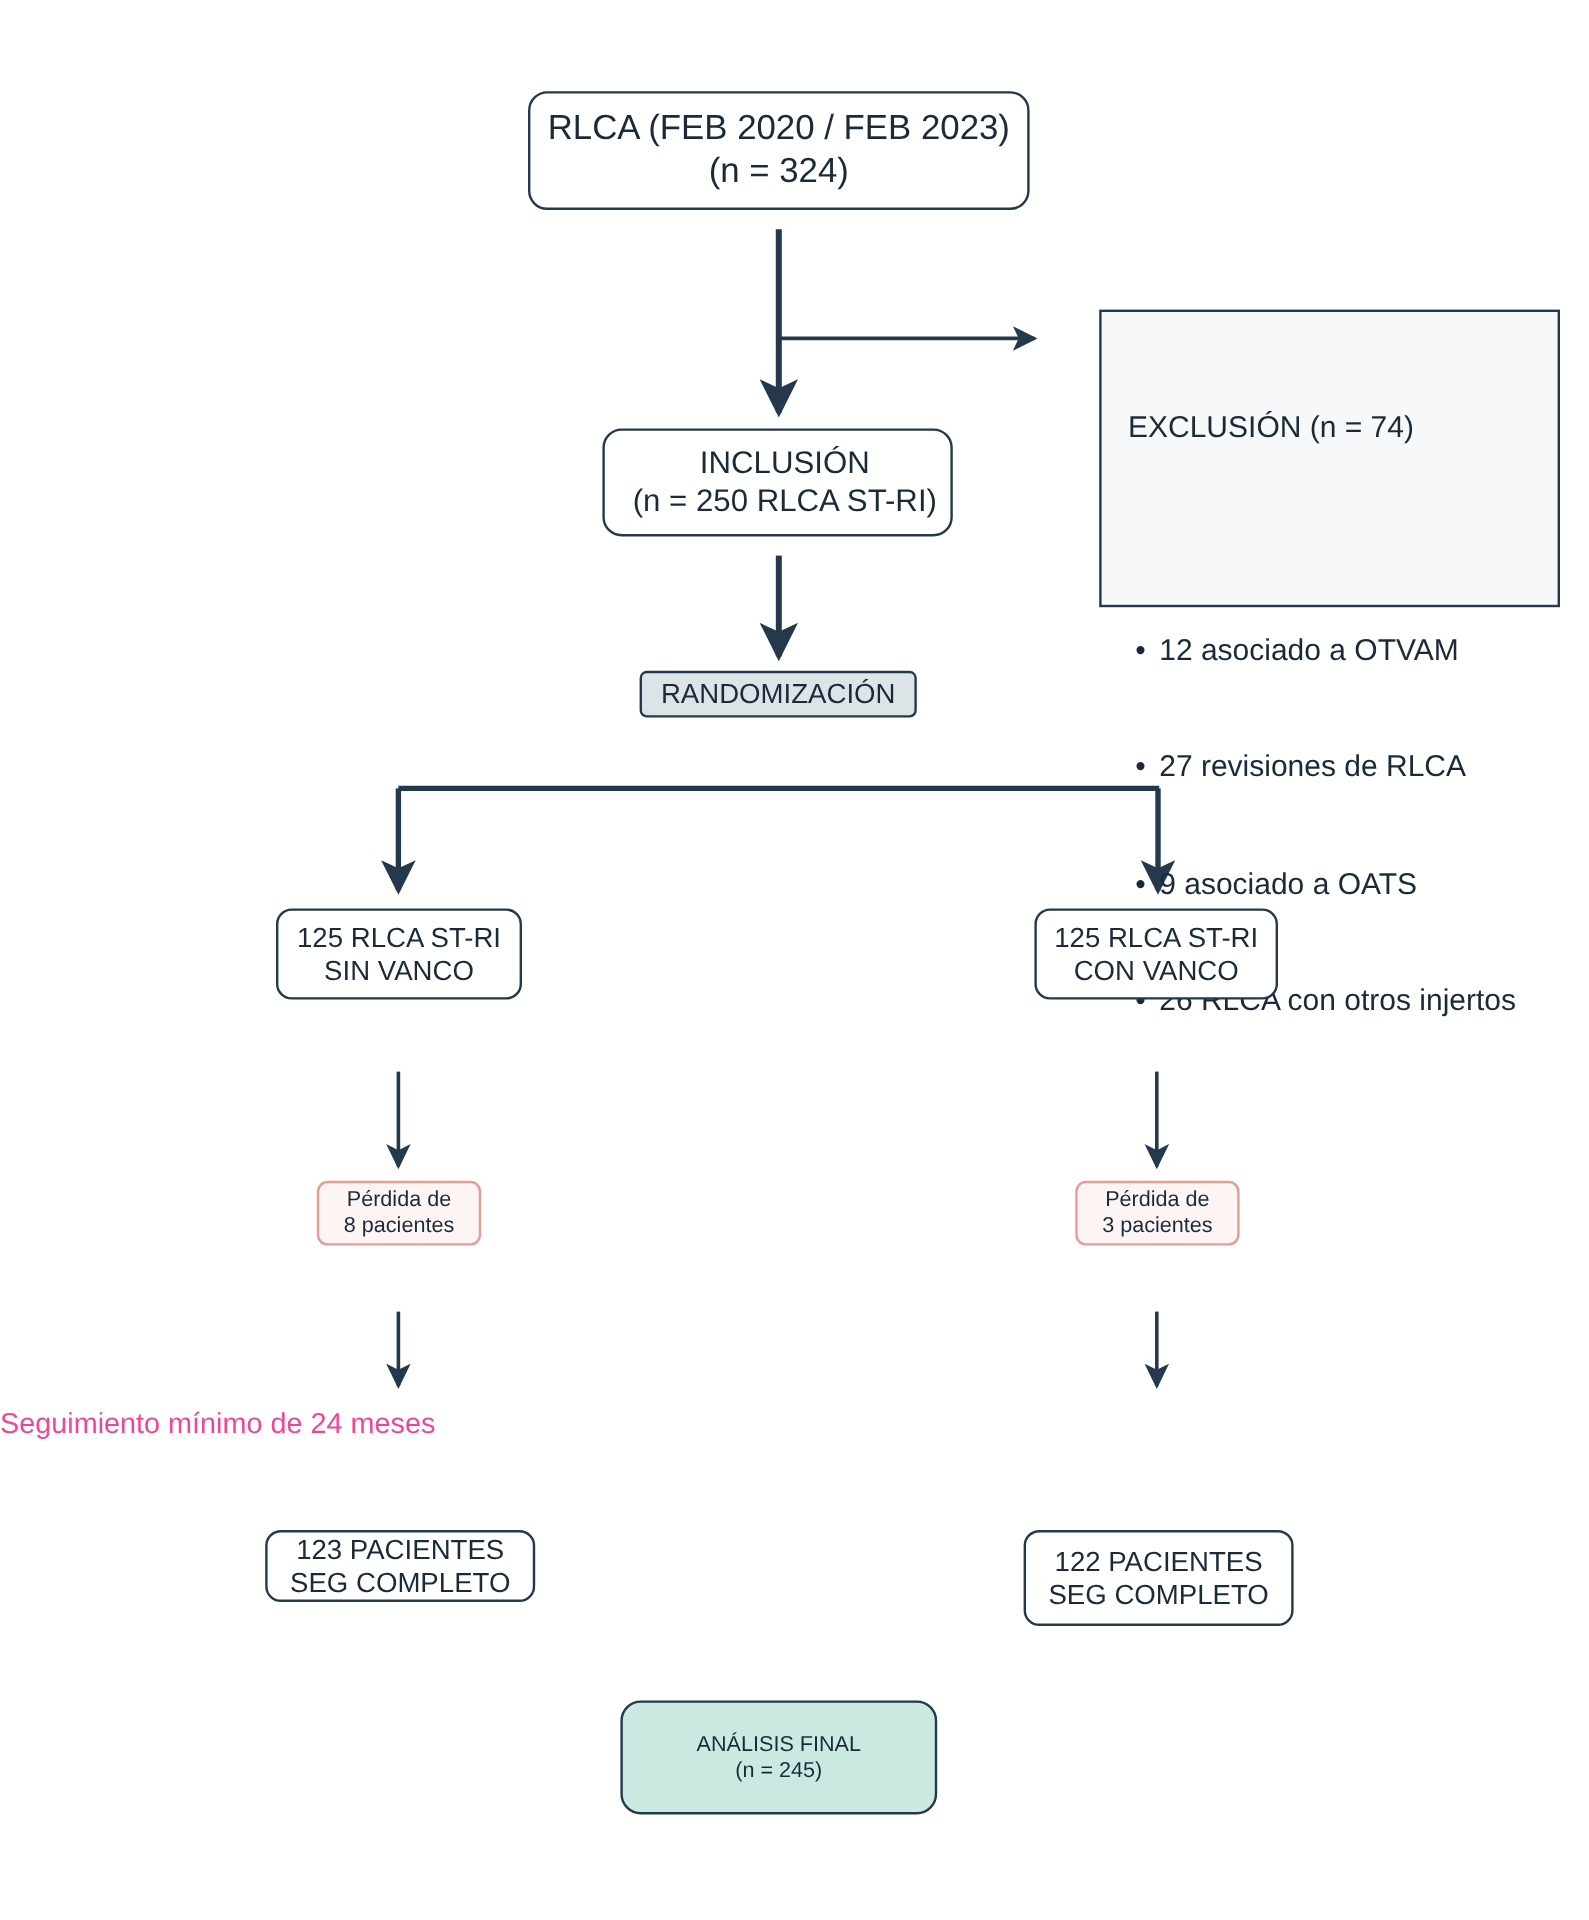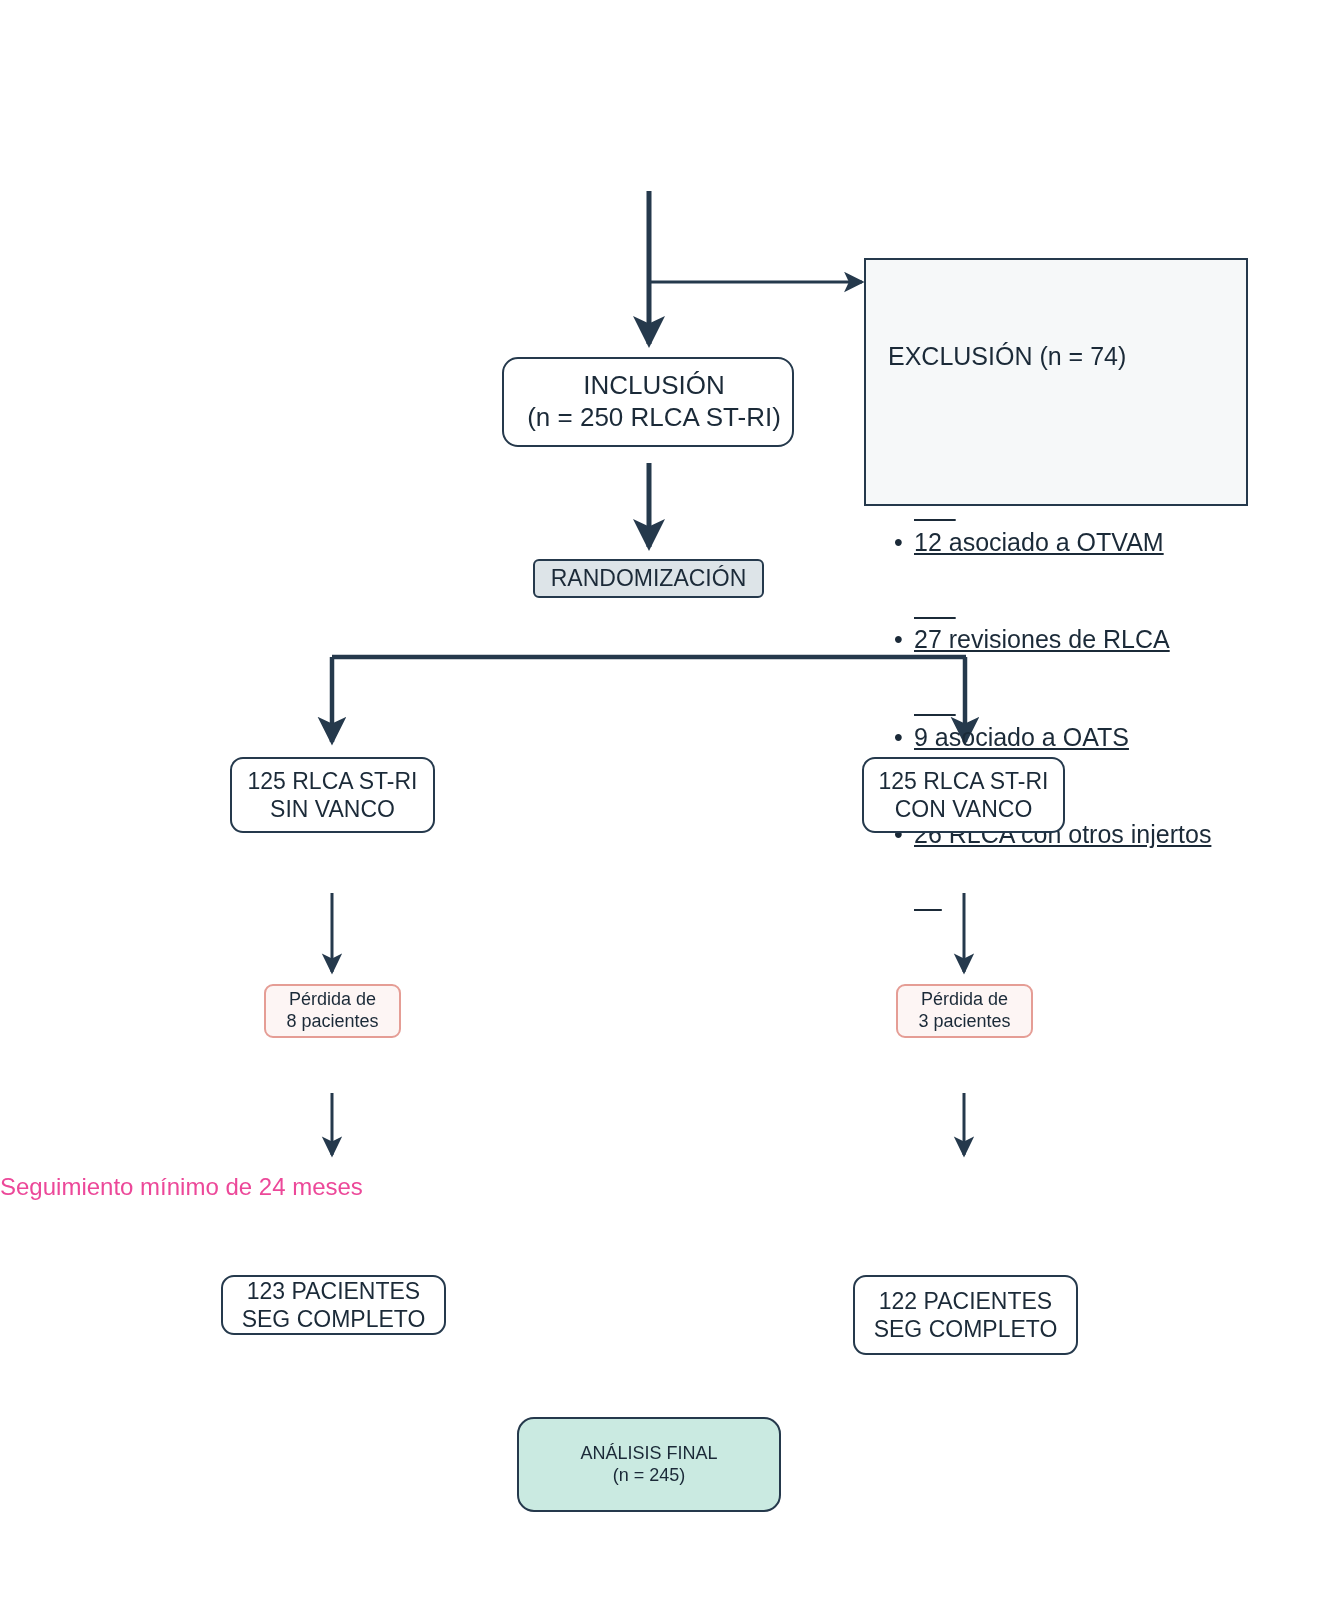--- a/index.html
+++ b/index.html
@@ -47,39 +47,38 @@
     border-radius: 16px;
     font-size: 29px;
   }
   .n-inclusion {
     left: 502px; top: 357px; width: 292px; height: 90px;
     border-radius: 16px;
     font-size: 26px;
     padding-left: 12px;
   }
   .n-exclusion {
-    left: 864px; top: 258px; width: 384px; height: 248px;
+    left: 916px; top: 258px; width: 384px; height: 248px;
     border-radius: 0;
     border-width: 2px;
     background: #f6f8f9;
     display: block;
     text-align: left;
     padding: 16px 18px 14px 20px;
     font-size: 25px;
   }
   .excl-title {
     font-size: 25px;
     margin: 4px 0 30px 2px;
     white-space: nowrap;
   }
   .excl-list {
     margin: 0;
     padding: 0 0 0 28px;
     list-style: none;
-    text-decoration: underline;
   }
   .excl-list li {
     position: relative;
     font-size: 25px;
     line-height: 1.46;
     white-space: nowrap;
   }
   .excl-list li::before {
     content: "\2022";
     position: absolute;
@@ -169,20 +168,24 @@
     <path d="M332,657 L332,742" stroke="#25394c" stroke-width="4.5" fill="none" marker-end="url(#ah)"></path>
     <path d="M965,657 L965,742" stroke="#25394c" stroke-width="4.5" fill="none" marker-end="url(#ah)"></path>
 
     <path d="M332,893 L332,972" stroke="#25394c" stroke-width="3" fill="none" marker-end="url(#ah-thin)"></path>
     <path d="M964,893 L964,972" stroke="#25394c" stroke-width="3" fill="none" marker-end="url(#ah-thin)"></path>
 
     <path d="M332,1093 L332,1155" stroke="#25394c" stroke-width="3" fill="none" marker-end="url(#ah-thin)"></path>
     <path d="M964,1093 L964,1155" stroke="#25394c" stroke-width="3" fill="none" marker-end="url(#ah-thin)"></path>
   </svg>
 
+  <div class="node n-source">
+    <span class="ln">RLCA (FEB 2020 / FEB 2023)</span>
+    <span class="ln">(n = 324)</span>
+  </div>
 
   <div class="node n-inclusion">
     <span class="ln">INCLUSIÓN</span>
     <span class="ln">(n = 250 RLCA ST-RI)</span>
   </div>
 
   <div class="node n-exclusion">
     <div class="excl-title">EXCLUSIÓN (n = 74)</div>
     <ul class="excl-list">
       <li>12 asociado a OTVAM</li>

